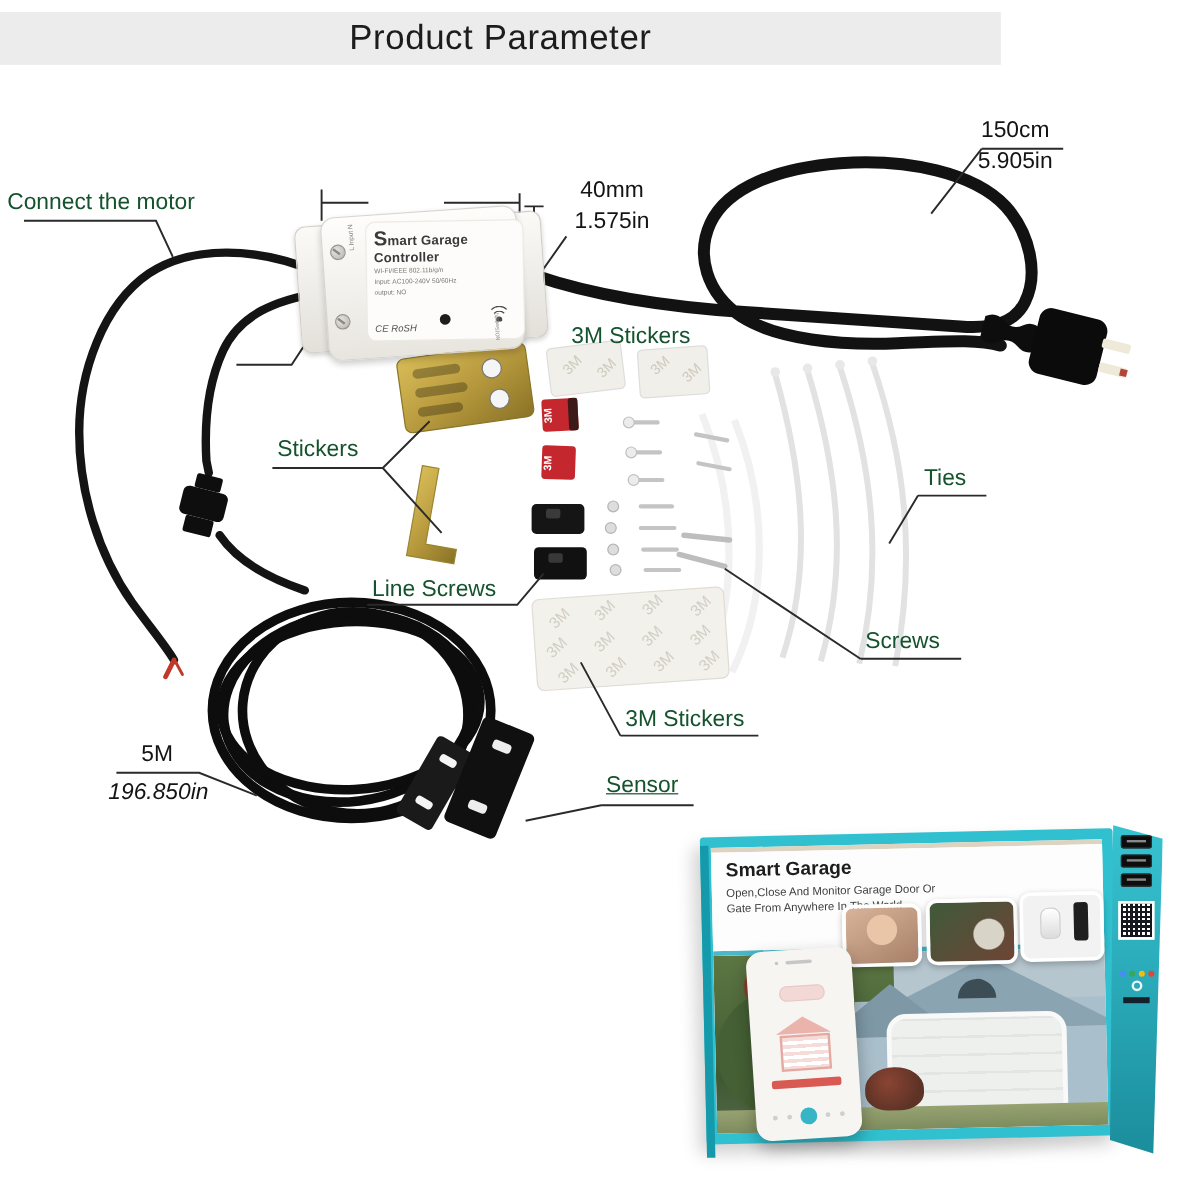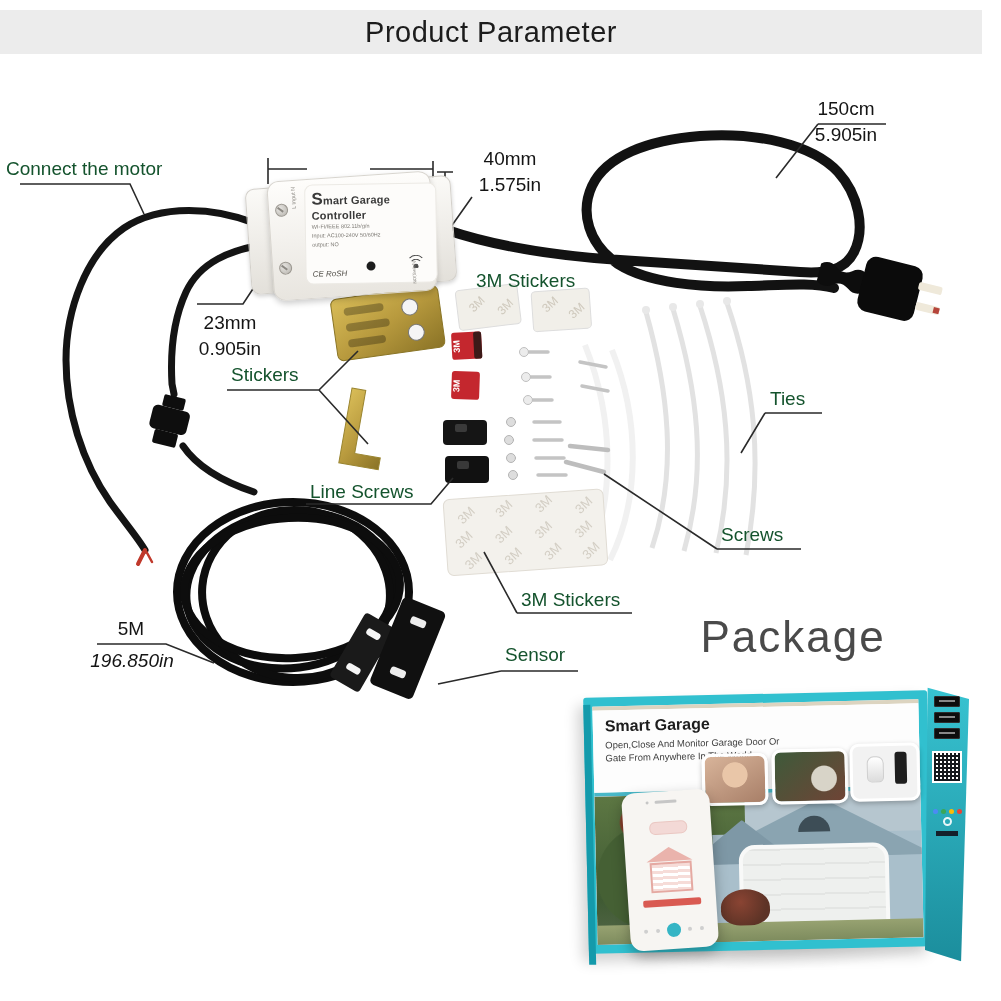--- a/index.html
+++ b/index.html
@@ -1,21 +1,21 @@
 <!DOCTYPE html>
 <html><head>
 <meta charset="utf-8">
 <style>
   html,body{margin:0;padding:0;background:#fff;}
   .page{position:relative;width:1001px;height:1001px;overflow:hidden;background:#fff;
         font-family:"Liberation Sans",sans-serif;color:#1b1b1b;}
   .abs{position:absolute;}
 
   
-  .title-bar{left:0;top:10px;width:982px;height:44px;background:#ececec;}
+  .title-bar{left:0;top:10px;width:834px;height:44px;background:#ececec;}
   .title-text{width:100%;text-align:center;line-height:44px;font-size:29px;font-weight:500;
               letter-spacing:.5px;color:#1c1c1c;}
 
   
   svg.overlay{position:absolute;left:0;top:0;z-index:1;}
 
   
   .lbl{z-index:3;font-size:19px;color:#14532d;white-space:nowrap;text-align:center;}
   .dim{z-index:3;font-size:19px;color:#141414;text-align:center;line-height:26px;white-space:nowrap;}
   .lbl-connect{left:6px;top:158px;}
@@ -25,21 +25,21 @@
   .dim-150{left:798px;top:96px;width:96px;}
   .dim-23{left:184px;top:310px;width:92px;}
   .lbl-brackets{left:231px;top:364px;}
   .lbl-stickers-top{left:476px;top:270px;}
   .lbl-ties{left:770px;top:388px;}
   .lbl-holders{left:310px;top:481px;}
   .lbl-screws{left:721px;top:524px;}
   .lbl-stickers-bottom{left:521px;top:589px;}
   .dim-5m-m{left:95px;top:616px;width:72px;}
   .dim-5m-i{left:80px;top:648px;width:104px;font-style:italic;}
-  .lbl-sensor{left:505px;top:644px;}
+  .lbl-sensor{left:505px;top:644px;text-decoration:underline;}
   .pkg-heading{left:698px;top:612px;width:190px;text-align:center;font-size:44px;
                font-weight:300;color:#4a4a4a;letter-spacing:2px;z-index:3;}
 
   
   .device{left:252px;top:176px;width:198px;height:118px;transform:rotate(-4deg);z-index:2;}
   .dev-cap{top:6px;width:32px;height:104px;background:linear-gradient(180deg,#fbfaf7,#e3e0da);
            border:1px solid #d3d0ca;border-radius:9px;box-shadow:0 2px 4px rgba(0,0,0,.18);}
   .dev-cap.left{left:-4px;} .dev-cap.right{right:-4px;}
   .dev-body{left:18px;top:0;width:162px;height:118px;background:linear-gradient(180deg,#fefdfb,#e8e5df);
             border:1px solid #d8d5cf;border-radius:12px;box-shadow:0 3px 6px rgba(0,0,0,.2);}
@@ -317,34 +317,29 @@
 
   <div class="abs lbl lbl-connect">Connect the motor</div>
   <div class="abs dim dim-40">
     <div>40mm</div>
     <div>1.575in</div>
   </div>
   <div class="abs dim dim-150">
     <div>150cm</div>
     <div>5.905in</div>
   </div>
-  <div class="abs dim dim-23">
-    <div>23mm</div>
-    <div>0.905in</div>
-  </div>
   <div class="abs lbl lbl-brackets">Stickers</div>
   <div class="abs lbl lbl-stickers-top">3M Stickers</div>
   <div class="abs lbl lbl-ties">Ties</div>
   <div class="abs lbl lbl-holders">Line Screws</div>
   <div class="abs lbl lbl-screws">Screws</div>
   <div class="abs lbl lbl-stickers-bottom">3M Stickers</div>
   <div class="abs dim dim-5m-m">5M</div>
   <div class="abs dim dim-5m-i">196.850in</div>
   <div class="abs lbl lbl-sensor">Sensor</div>
-  <div class="abs pkg-heading">Package</div>
 
   <div class="abs device">
     <div class="abs dev-cap left"></div>
     <div class="abs dev-cap right"></div>
     <div class="abs dev-body">
       <div class="abs dev-screw ds1"></div>
       <div class="abs dev-screw ds2"></div>
       <div class="abs dev-screw ds3"></div>
       <div class="abs dev-screw ds4"></div>
       <div class="abs dev-label">

